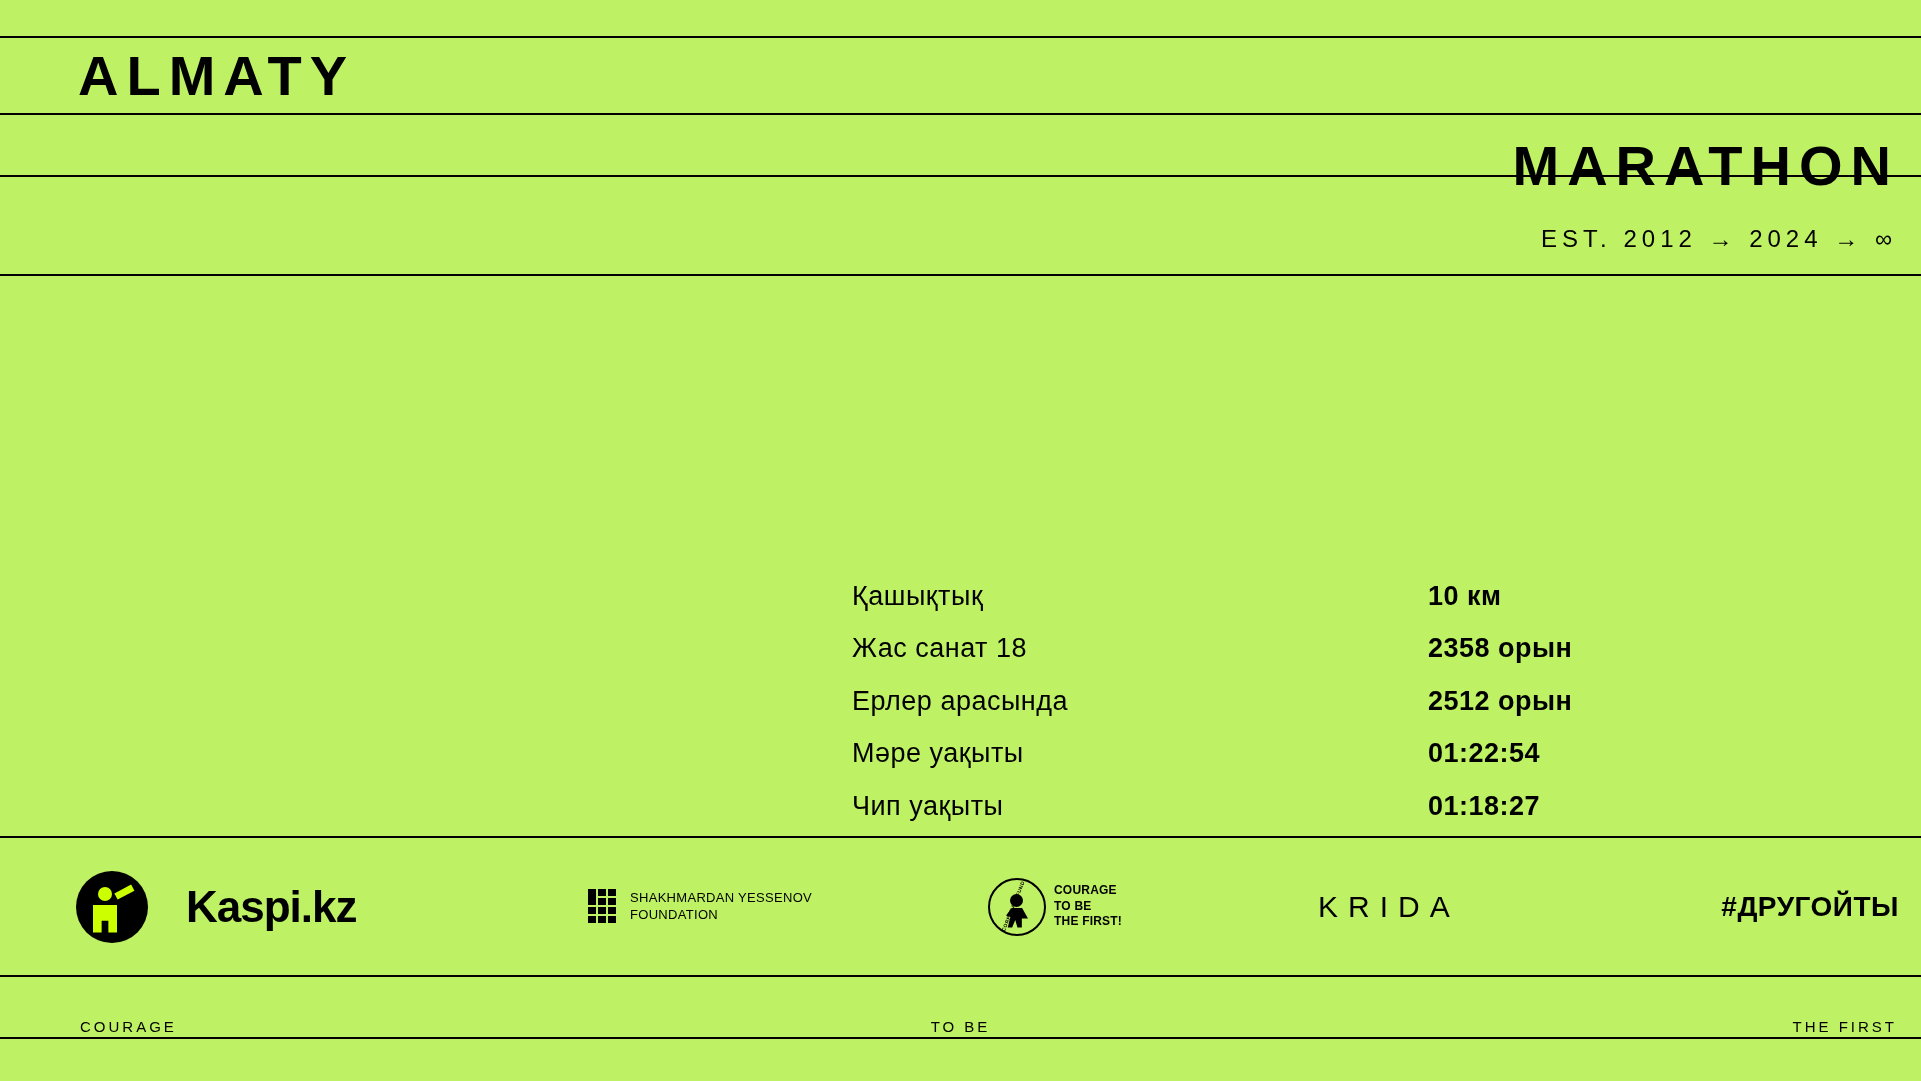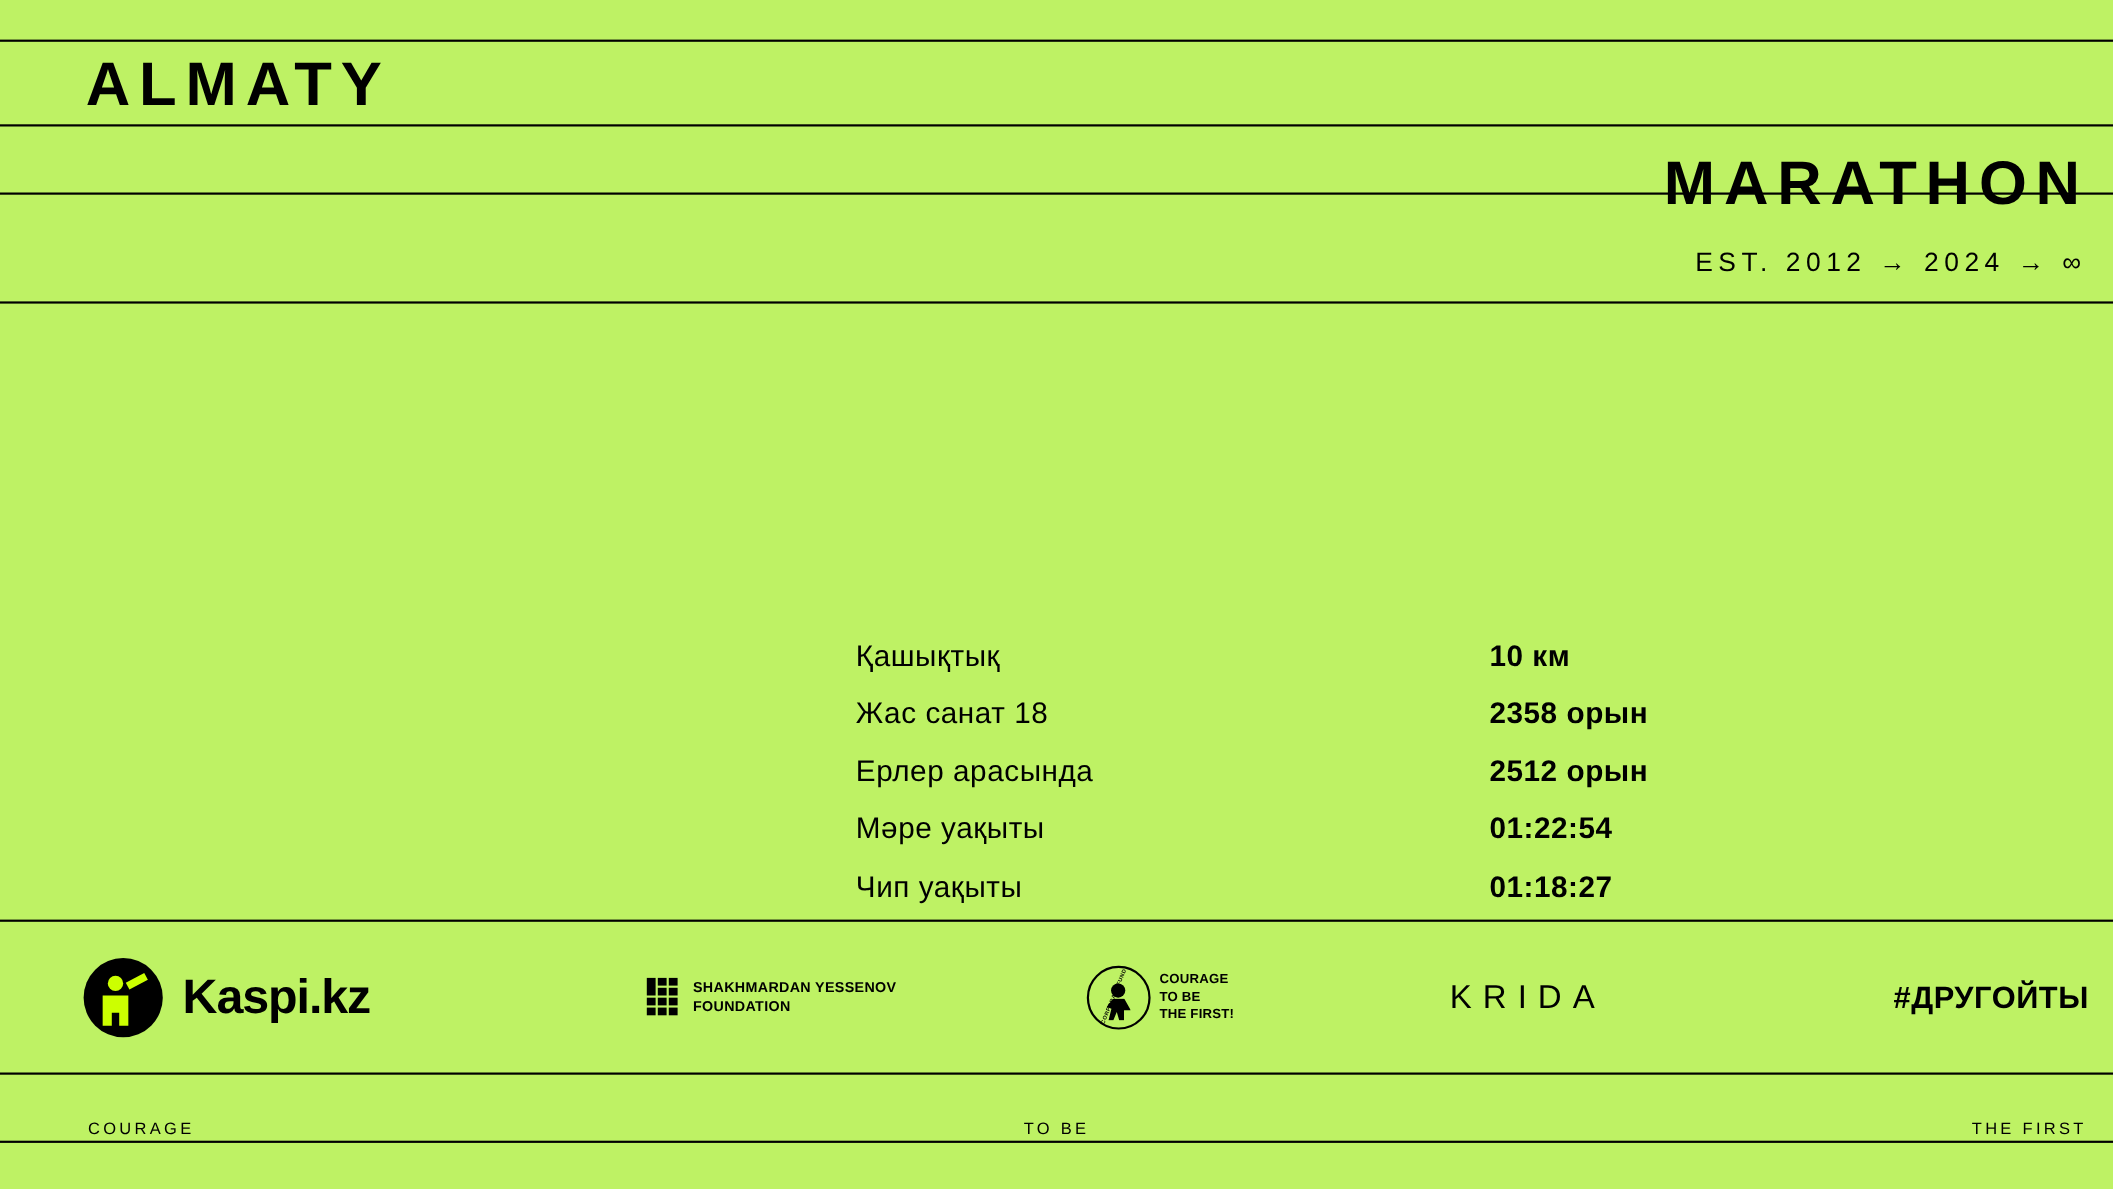--- a/index.html
+++ b/index.html
@@ -90,21 +90,21 @@
     top: 482px;
     font-size: 36px;
     font-weight: 700;
     letter-spacing: 2px;
     line-height: 1;
   }
 
   
   .results {
     position: absolute;
-    left: 778px;
+    left: 852px;
     top: 578px;
     width: 900px;
   }
   .result-row {
     display: flex;
     align-items: baseline;
     margin-bottom: 16px;
   }
   .result-label {
     width: 576px;
@@ -132,20 +132,21 @@
   }
   .sponsor {
     display: flex;
     align-items: center;
     position: absolute;
   }
   .kaspi {
     left: 76px;
     top: 50%;
     transform: translateY(-50%);
+    gap: 20px;
   }
   .kaspi-mark {
     width: 72px;
     height: 72px;
     border-radius: 50%;
     background: #000;
     position: relative;
     margin-right: 18px;
     flex: none;
   }
@@ -198,21 +199,21 @@
     display: grid;
     grid-template-columns: repeat(3, 8px);
     grid-template-rows: repeat(4, 7px);
     gap: 2px;
     flex: none;
   }
   .yessenov-mark i { background: #000; display: block; }
   .yessenov-mark i.tall { grid-row: span 2; height: 16px; }
   .yessenov-text {
     font-size: 13px;
-    font-weight: 700;
+    font-weight: 400;
     line-height: 1.25;
     letter-spacing: 0.3px;
   }
 
   .corporate {
     left: 988px;
     top: 50%;
     transform: translateY(-50%);
   }
   .corp-mark {

